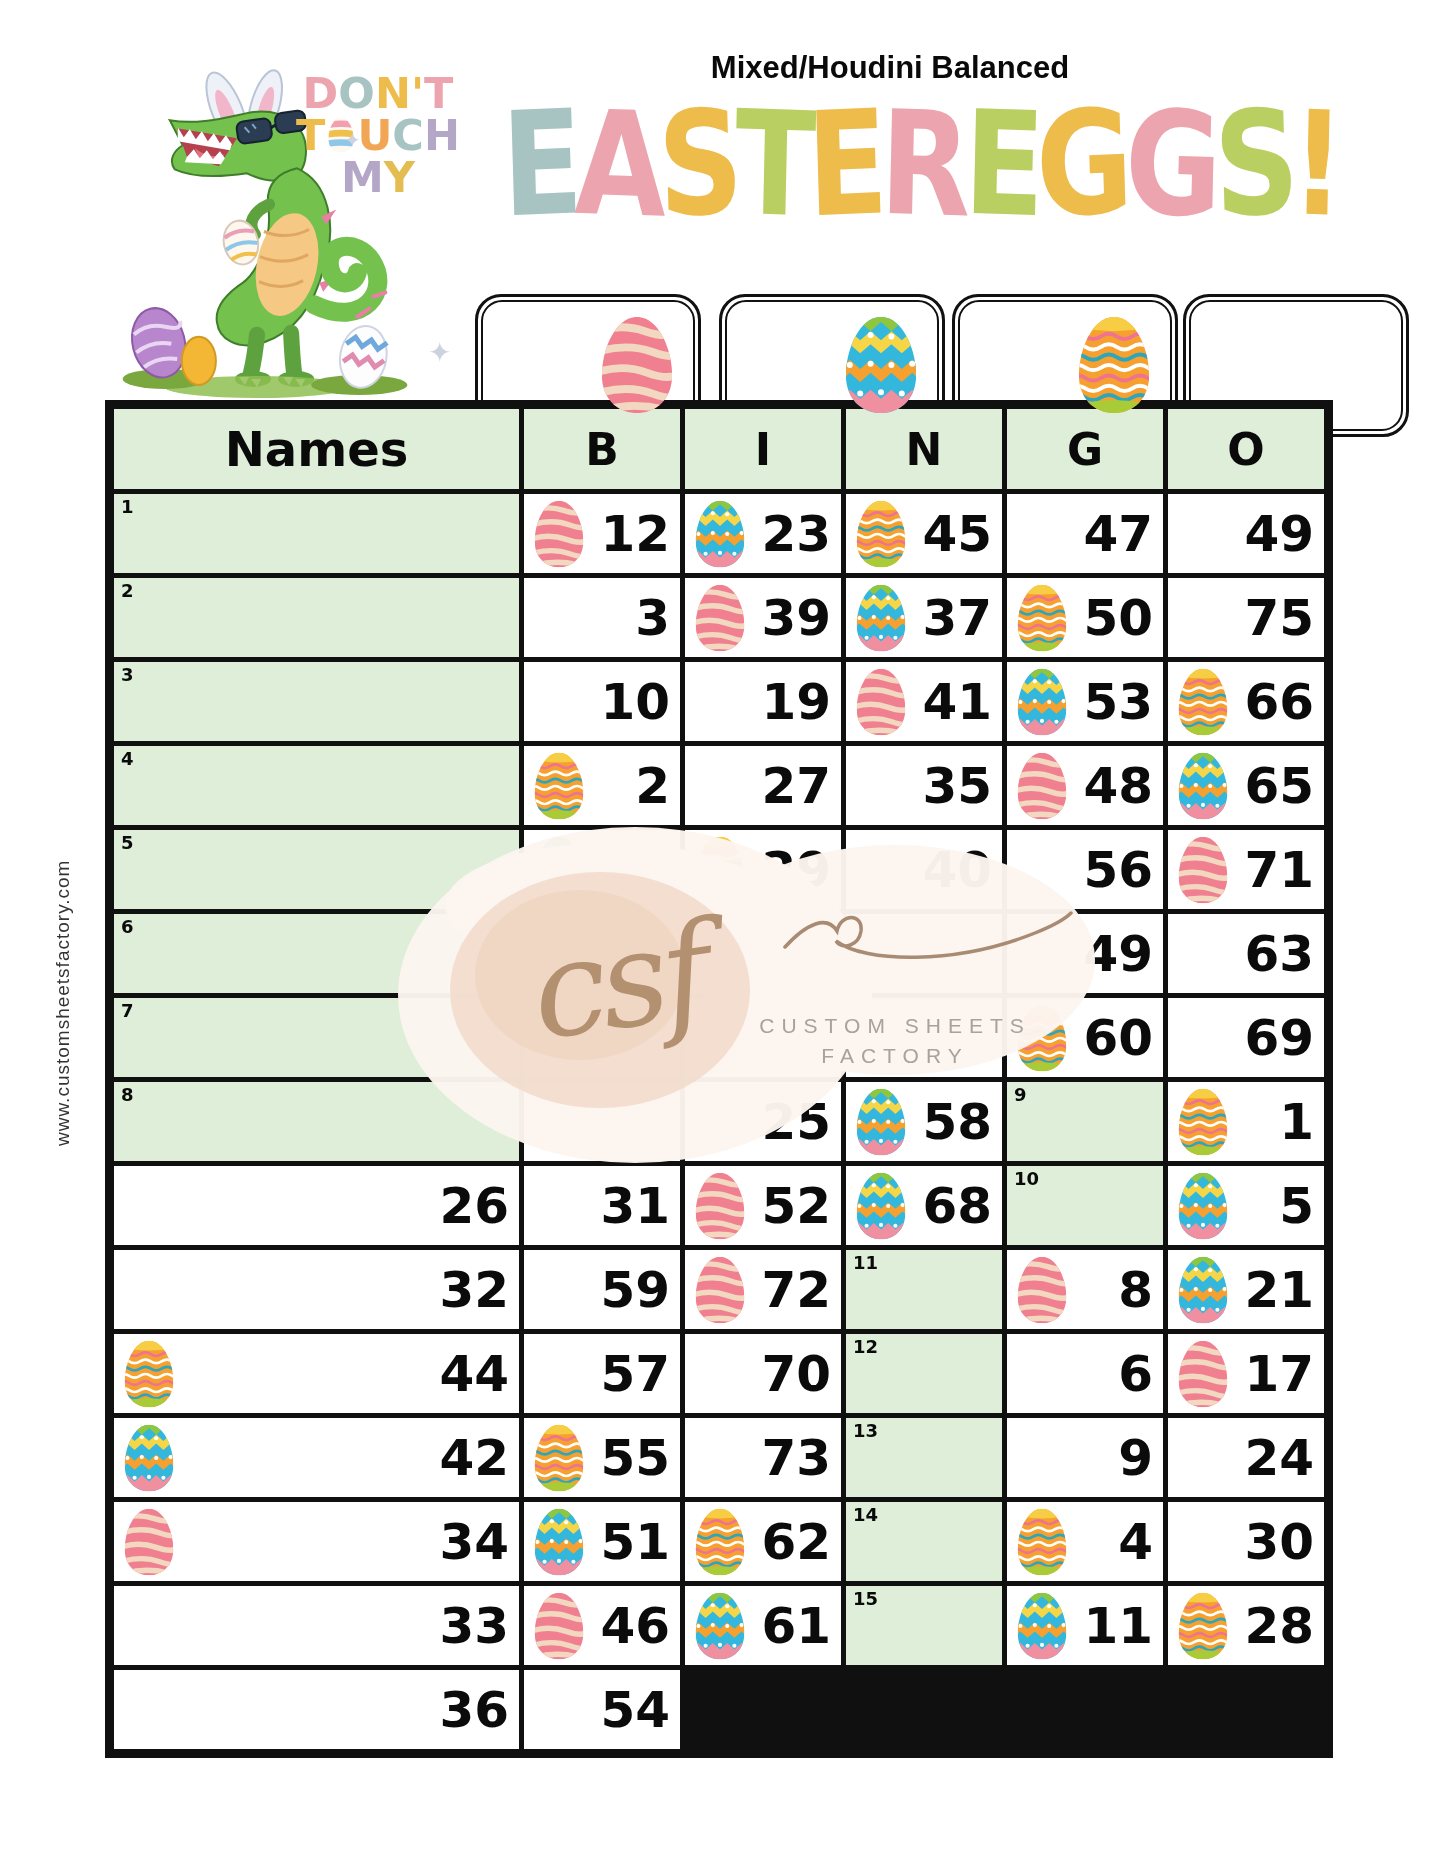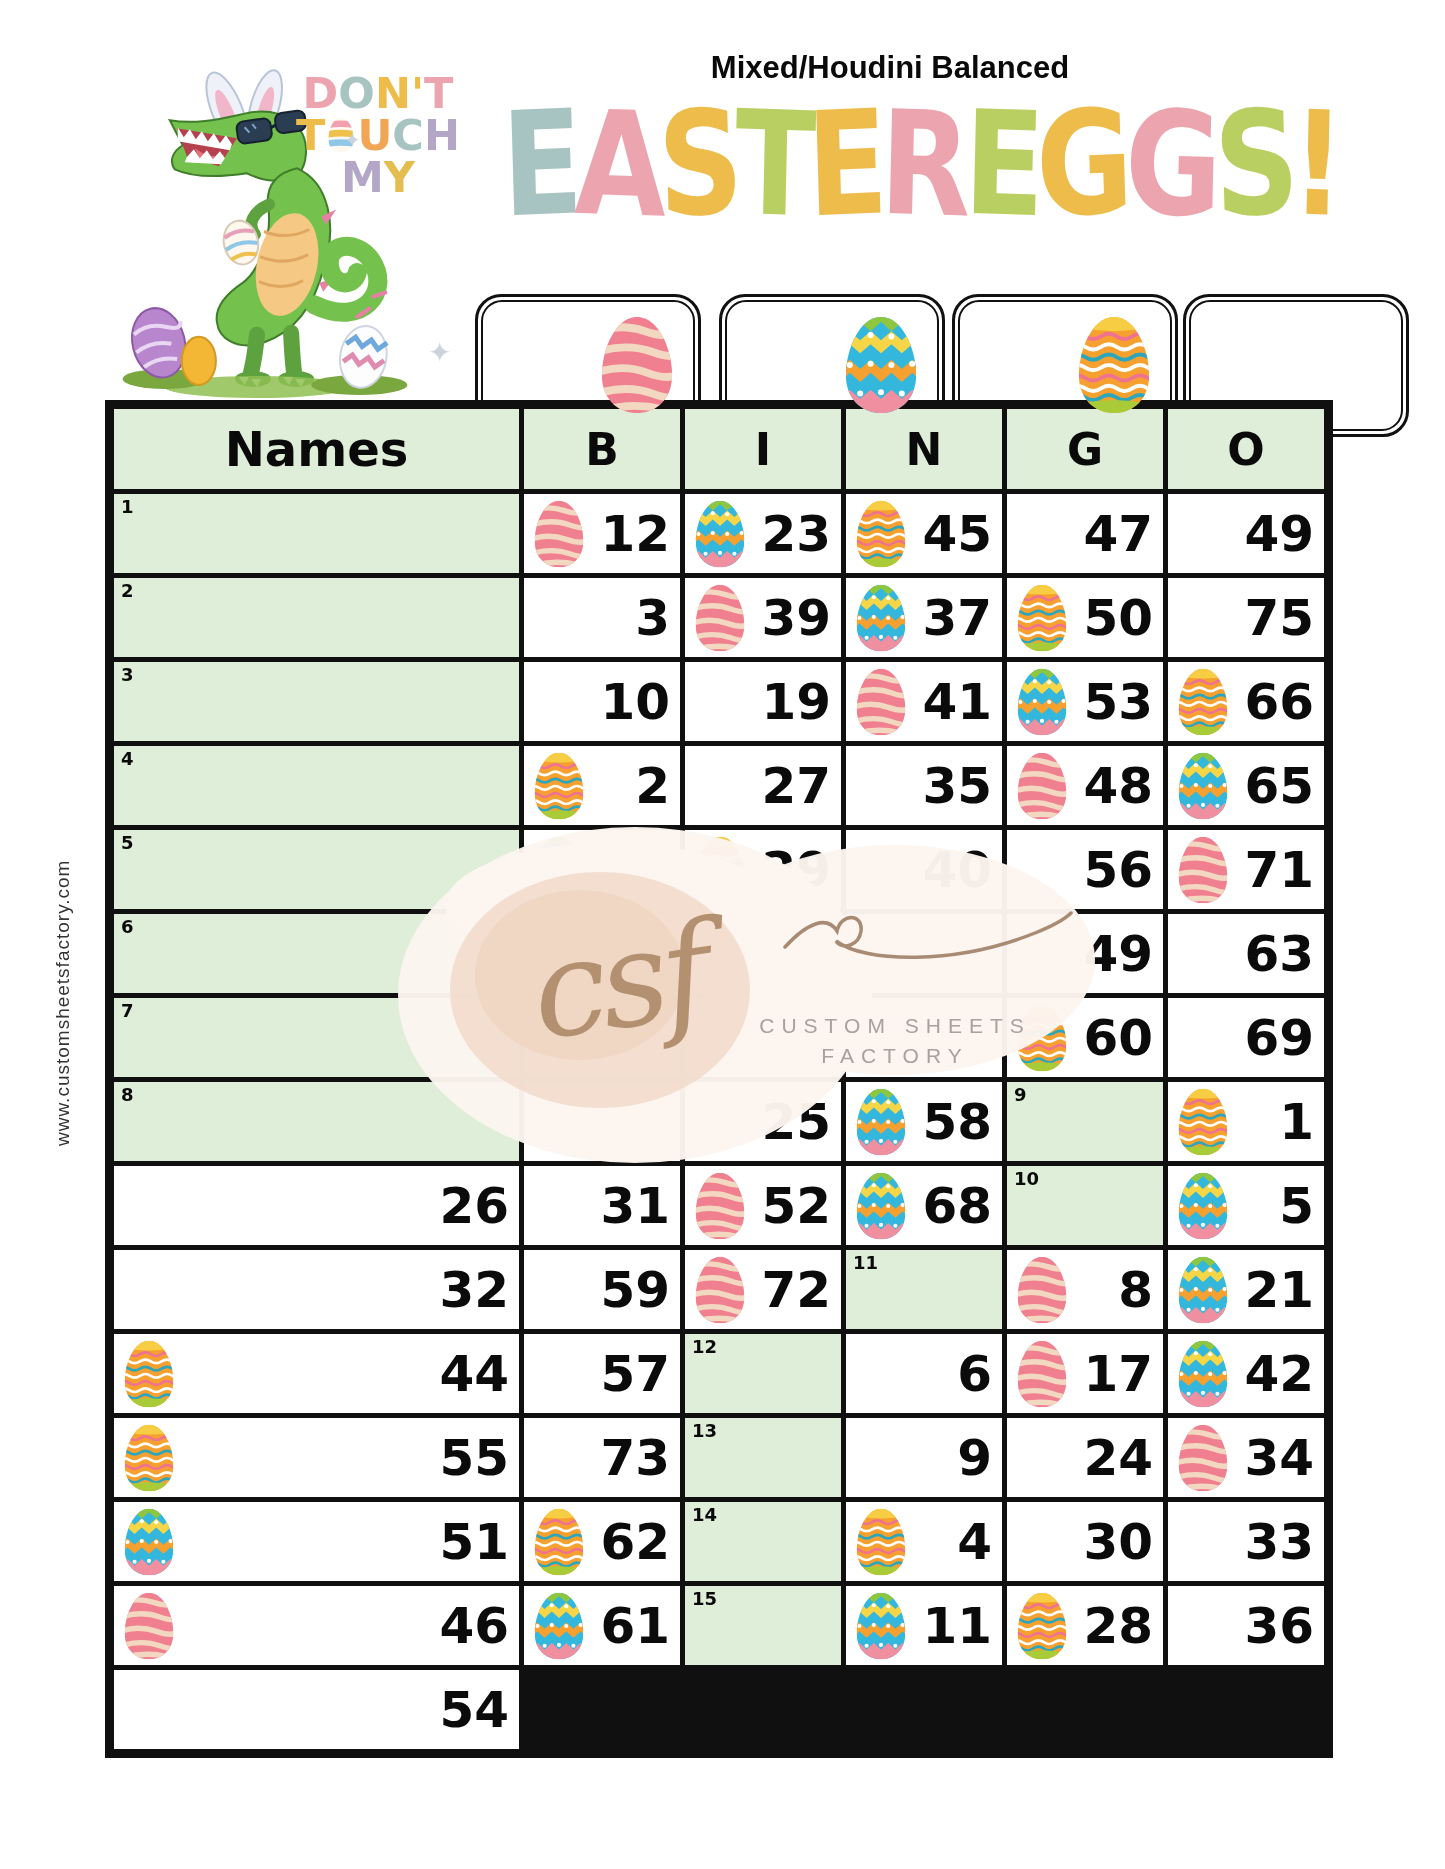--- a/index.html
+++ b/index.html
@@ -535,20 +535,23 @@
       </div>
       <div class="c">
         <svg class="egg" viewBox="0 0 64 80">
           <use href="#eg-orange"></use>
         </svg>
         <span class="num">44</span>
       </div>
       <div class="c">
         <span class="num">57</span>
       </div>
+      <div class="c">
+        <span class="num">70</span>
+      </div>
       <div class="c names">
         <span class="rownum">12</span>
       </div>
       <div class="c">
         <span class="num">6</span>
       </div>
       <div class="c">
         <svg class="egg" viewBox="0 0 64 80">
           <use href="#eg-pink"></use>
         </svg>

